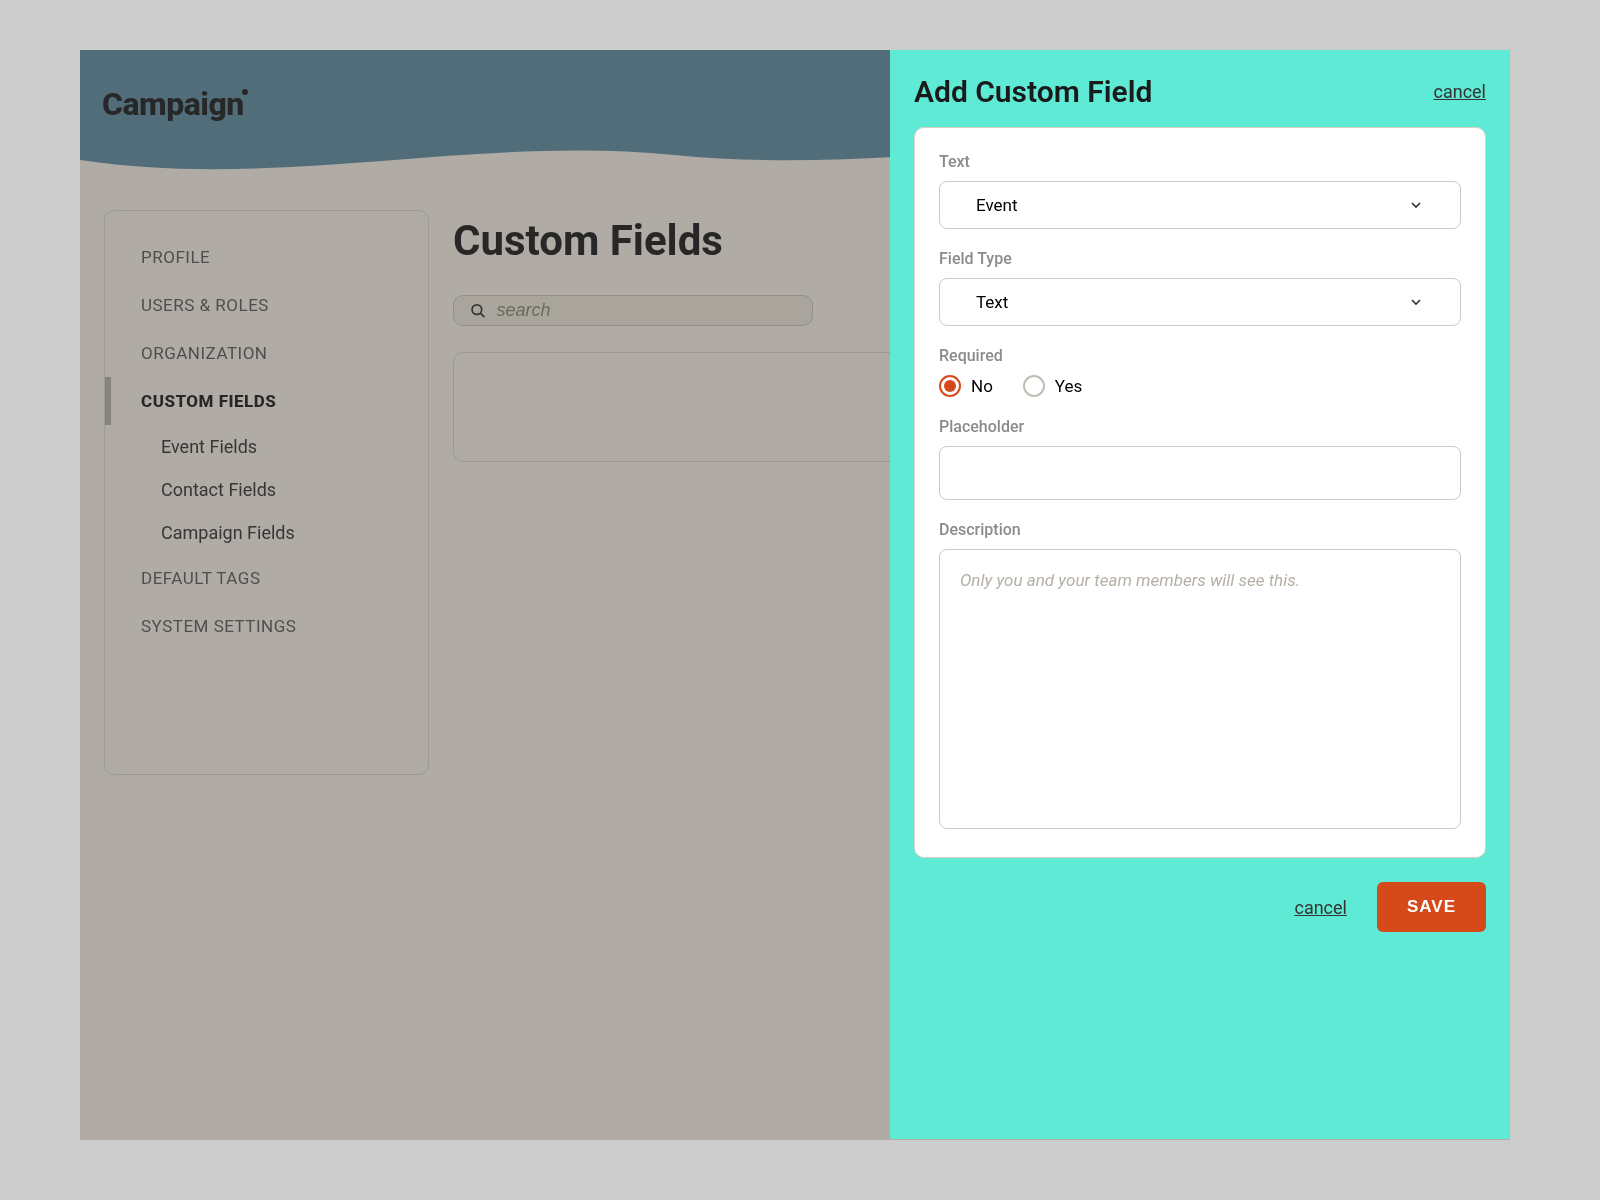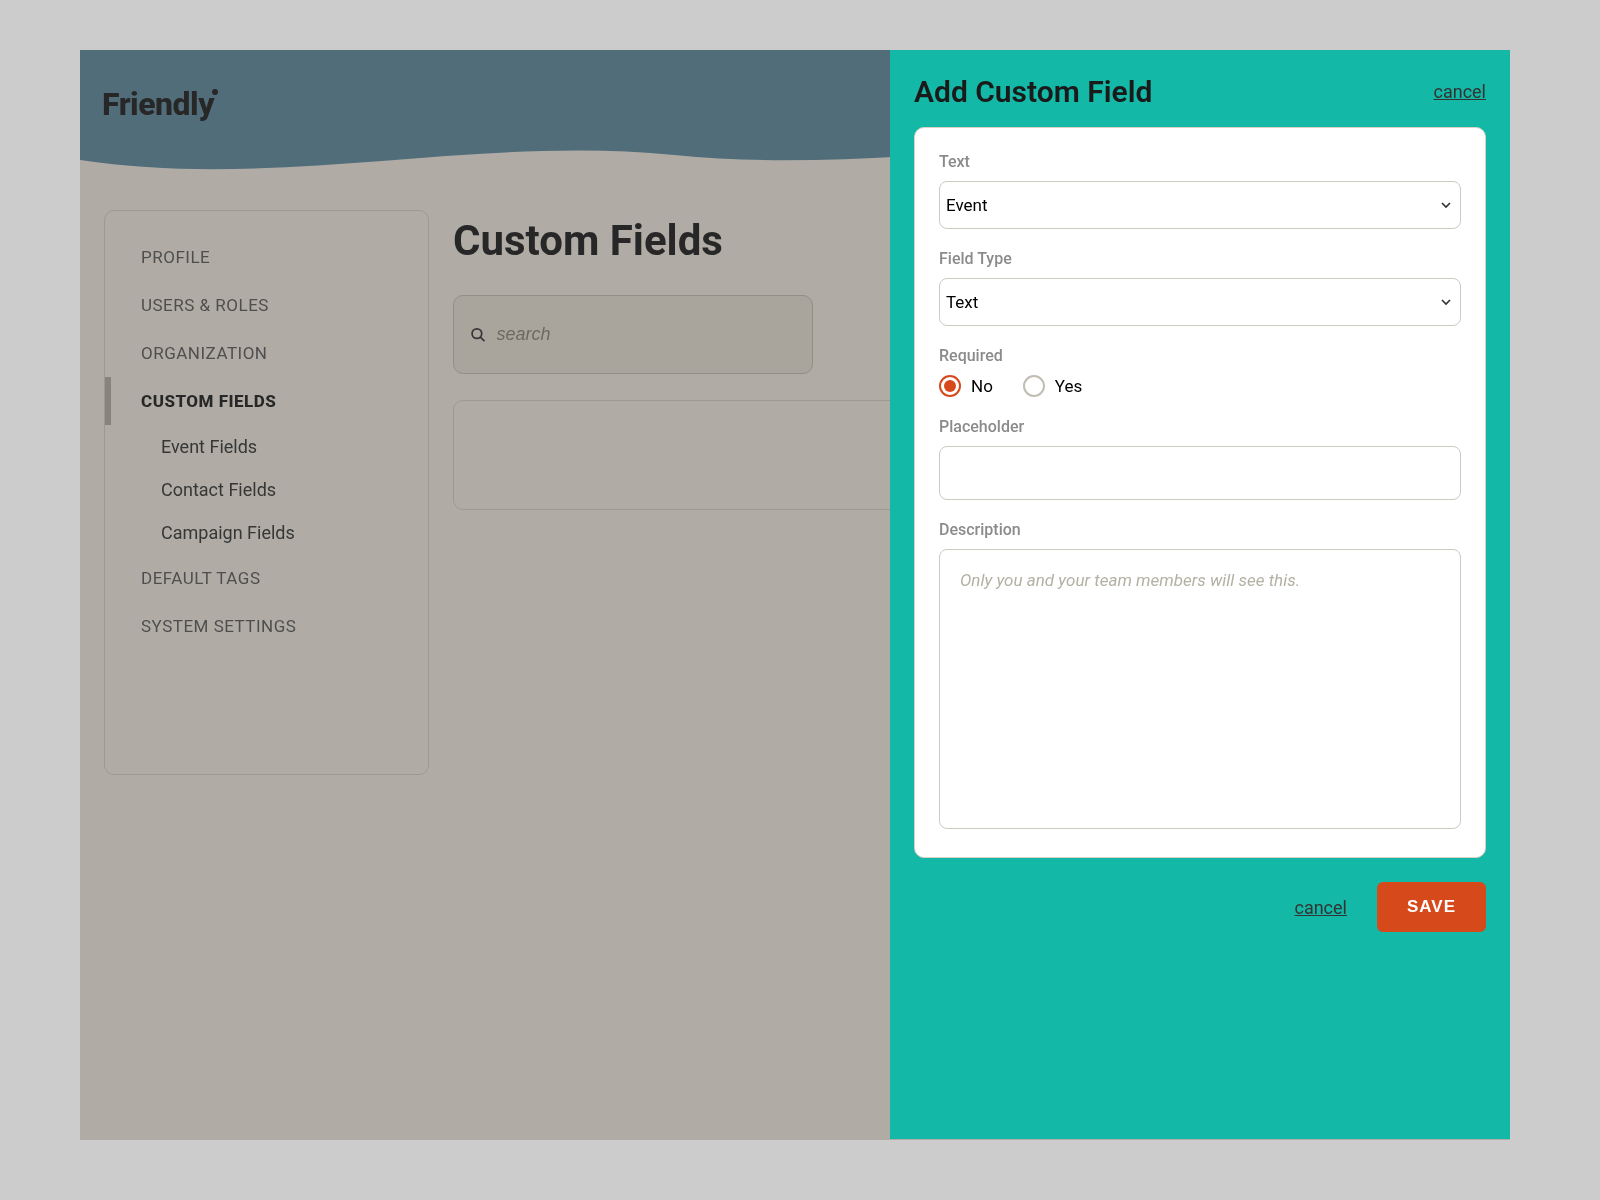--- a/index.html
+++ b/index.html
@@ -107,21 +107,21 @@
       font-weight: 700;
       color: #1a1a1a;
       margin-bottom: 30px;
       margin-top: 6px;
     }
     .search-box {
       width: 360px;
       border: 1px solid #c8c2b5;
       background: #ece6d9;
       border-radius: 10px;
-      padding: 28px 16px;
+      padding: 4px 16px;
       display: flex;
       align-items: center;
       gap: 10px;
       margin-bottom: 26px;
     }
     .search-box svg { width:18px; height:18px; }
     .search-box input {
       border:none; background:transparent; outline:none;
       font-size:18px; font-style: italic; color:#8a8574;
       width:100%;
@@ -142,21 +142,21 @@
       position:absolute;
       inset:0;
       background: rgba(60,60,60,0.38);
     }
     .drawer {
       position:absolute;
       right:0;
       top:0;
       bottom:1px;
       width: 620px;
-      background: #14b8a6;
+      background: #5eead4;
       display:flex;
       flex-direction:column;
     }
     .drawer-head {
       display:flex;
       justify-content:space-between;
       align-items:center;
       padding: 24px 24px 18px 24px;
     }
     .drawer-title {
@@ -192,21 +192,21 @@
       background:#fff;
       font-size: 17px;
       font-family:inherit;
     }
     .text-input { height: 54px; padding: 0 16px; }
     .select {
       height: 48px;
       display:flex;
       align-items:center;
       justify-content:space-between;
-      padding: 0 6px;
+      padding: 0 36px;
       cursor:pointer;
     }
     .textarea {
       min-height: 280px;
       padding: 20px;
       resize:none;
     }
     .textarea::placeholder { color:#b5b0a4; font-style:italic; }
     .form-row { margin-bottom: 20px; }
     .radio-group {
@@ -252,21 +252,21 @@
       cursor:pointer;
     }
     .chevron { width:16px; height:16px; }
   </style>
 </head>
 <body>
 
 <div class="app-frame">
   <div class="header">
     <div class="logo">
-      <span>Friendly</span><span class="logo-dot"></span>
+      <span>Campaign</span><span class="logo-dot"></span>
     </div>
     <svg class="wave" viewBox="0 0 1430 55" preserveAspectRatio="none">
       <path d="M0,30 C180,60 360,5 540,25 C720,45 900,0 1080,20 C1260,40 1430,10 1430,30 L1430,55 L0,55 Z" fill="#f7f1e6"></path>
     </svg>
   </div>
 
   <div class="content">
     <div class="sidebar">
       <div class="sidebar-item">PROFILE</div>
       <div class="sidebar-item">USERS &amp; ROLES</div>

